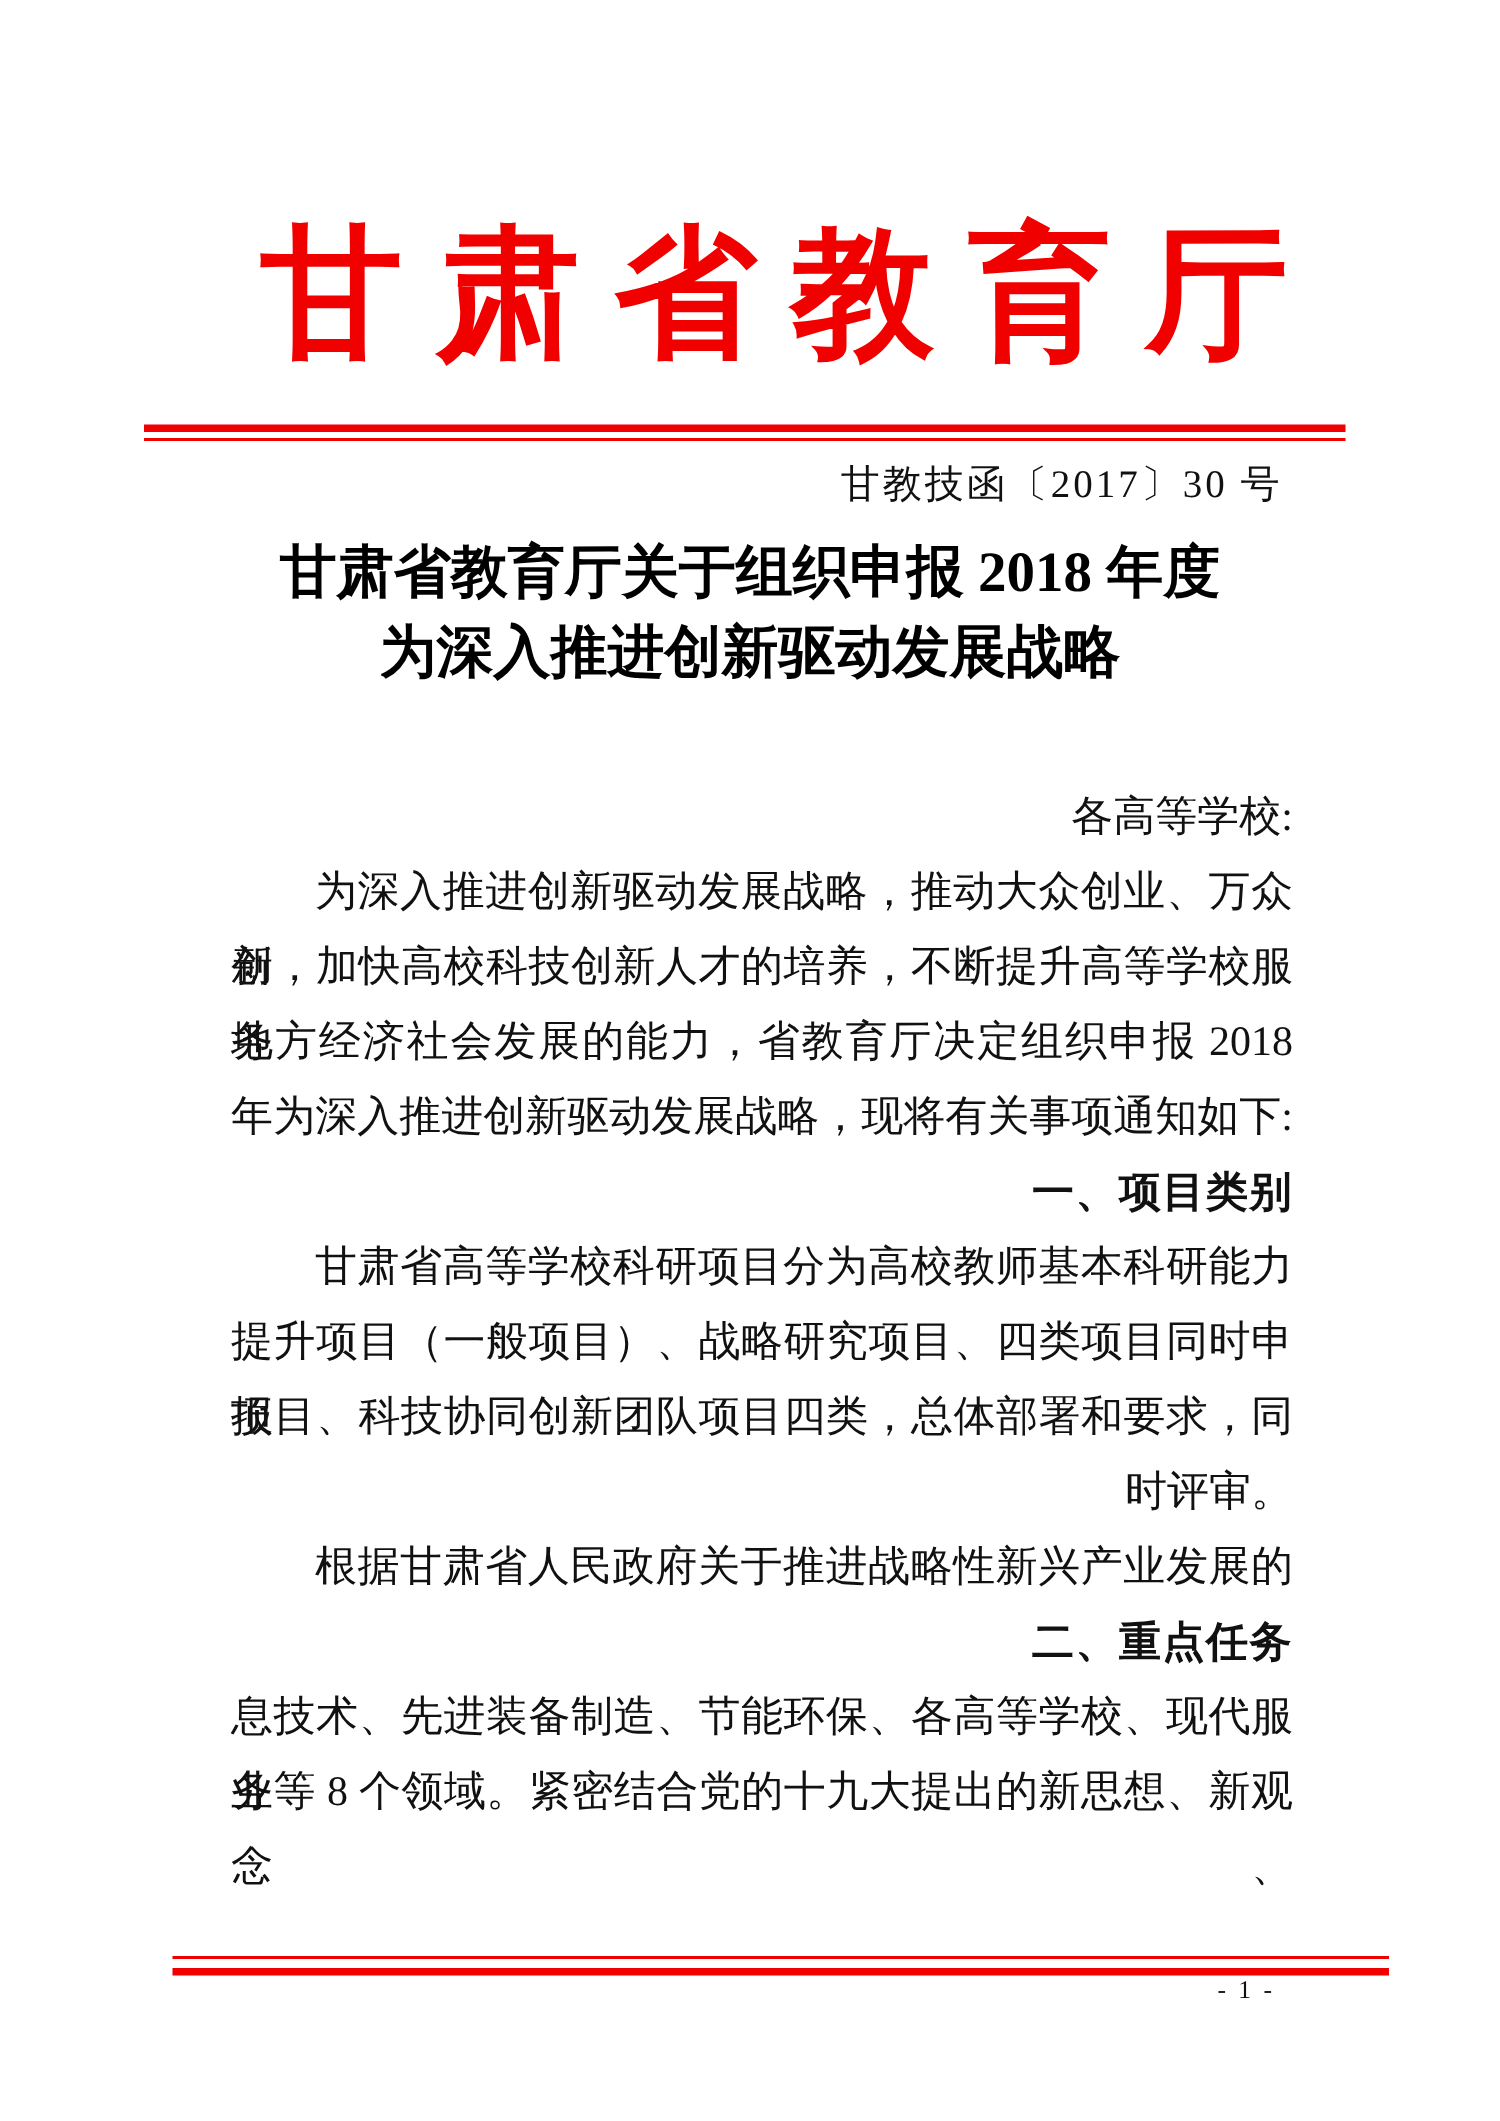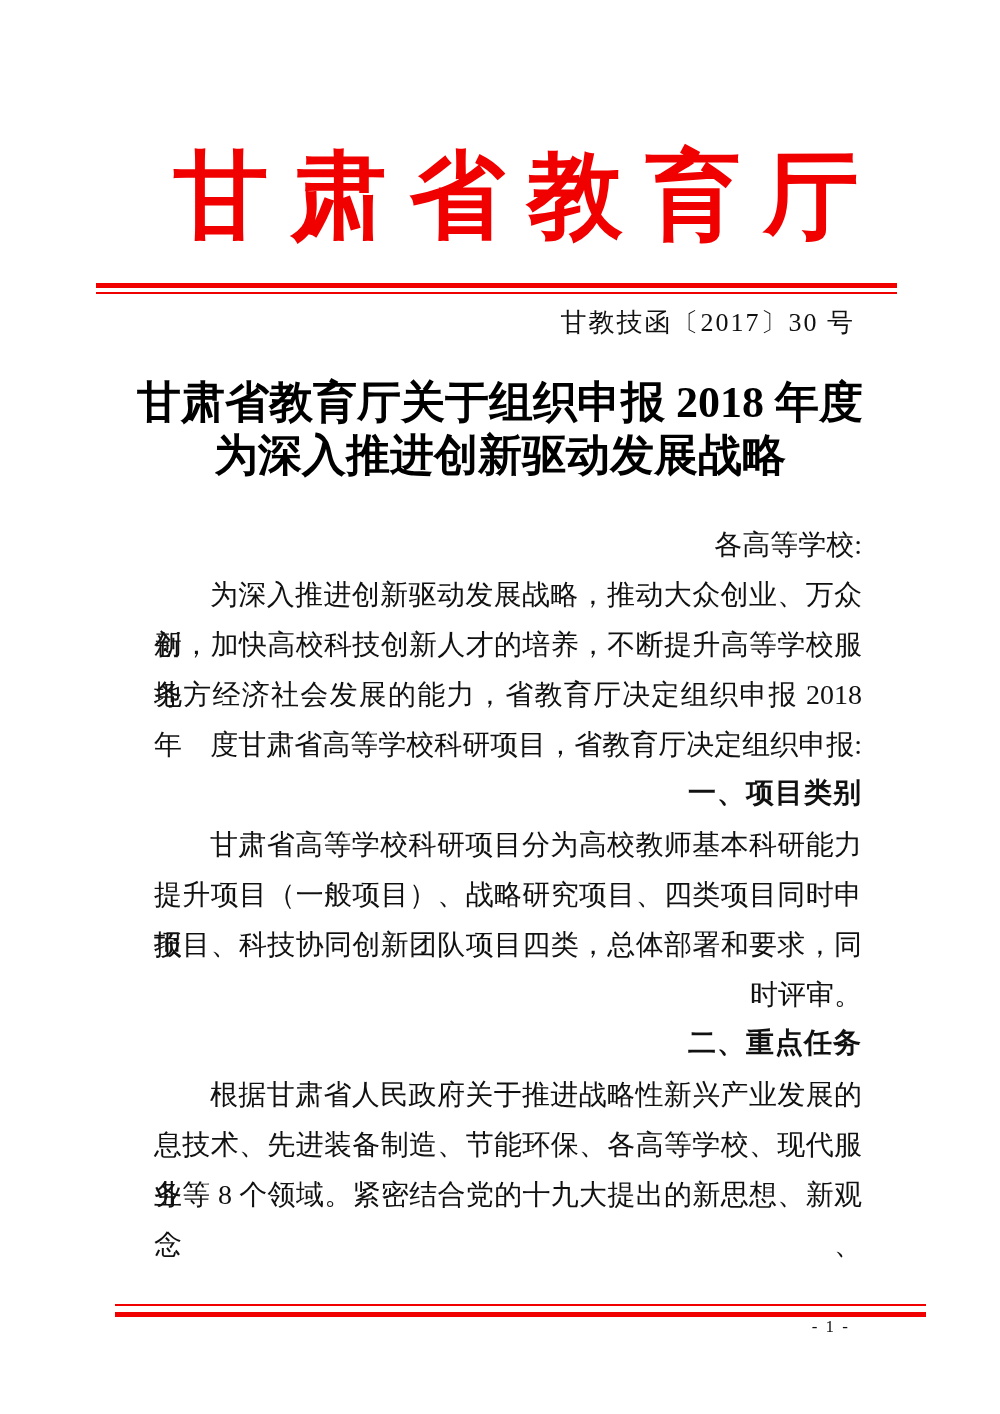--- a/index.html
+++ b/index.html
@@ -53,26 +53,26 @@
     right: 145px;
     font-size: 26px;
     line-height: 34px;
     letter-spacing: 2px;
     color: #111;
     white-space: nowrap;
   }
   
   .doc-title {
     position: absolute;
-    top: 376px;
+    top: 356px;
     left: 0;
     width: 100%;
     text-align: center;
     font-weight: 700;
-    font-size: 44px;
+    font-size: 38px;
     line-height: 53px;
     color: #000;
   }
   
   .body-text {
     position: absolute;
     top: 520px;
     left: 154px;
     width: 708px;
     font-size: 28px;
@@ -85,21 +85,21 @@
     text-align: right;
   }
   .line.fill {
     white-space: normal;
     text-align: justify;
     text-align-last: justify;
     text-justify: inter-character;
   }
   .line.indent { text-indent: 56px; }
   .line.heading {
-    font-family: Liberation Mono, monospace;
+    font-family: Liberation Sans, sans-serif;
     font-weight: 700;
     text-indent: 56px;
     letter-spacing: 1px;
   }
   
   .footer-rule-thin {
     position: absolute;
     left: 115px;
     top: 1304px;
     width: 811px;
@@ -140,32 +140,32 @@
     <div>甘肃省教育厅关于组织申报 2018 年度</div>
     <div>为深入推进创新驱动发展战略</div>
   </div>
 
   <div class="body-text">
     <div class="line">各高等学校:</div>
 
     <div class="line indent fill">为深入推进创新驱动发展战略，推动大众创业、万众创</div>
     <div class="line fill">新，加快高校科技创新人才的培养，不断提升高等学校服务</div>
     <div class="line fill">地方经济社会发展的能力，省教育厅决定组织申报 2018 年</div>
-    <div class="line">度甘肃省高等学校科研项目，省教育厅决定组织申报:</div>
+    <div class="line">为深入推进创新驱动发展战略，现将有关事项通知如下:</div>
 
     <div class="line heading">一、项目类别</div>
 
     <div class="line indent fill">甘肃省高等学校科研项目分为高校教师基本科研能力</div>
     <div class="line fill">提升项目（一般项目）、战略研究项目、四类项目同时申报</div>
     <div class="line fill">项目、科技协同创新团队项目四类，总体部署和要求，同</div>
     <div class="line">时评审。</div>
 
+    <div class="line indent fill">根据甘肃省人民政府关于推进战略性新兴产业发展的</div>
+
     <div class="line heading">二、重点任务</div>
-
-    <div class="line indent fill">根据甘肃省人民政府关于推进战略性新兴产业发展的</div>
     <div class="line fill">息技术、先进装备制造、节能环保、各高等学校、现代服务</div>
     <div class="line fill">业等 8 个领域。紧密结合党的十九大提出的新思想、新观念、</div>
   </div>
 
   <div class="footer-rule-thin"></div>
   <div class="footer-rule-thick"></div>
 
   <div class="page-number">- 1 -</div>
 
 </div>

